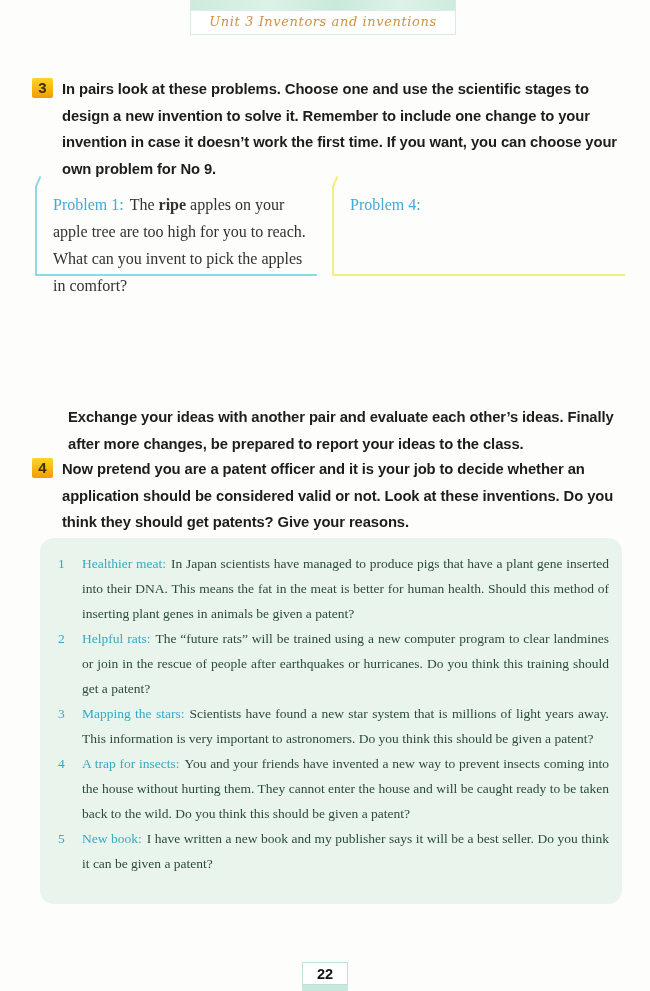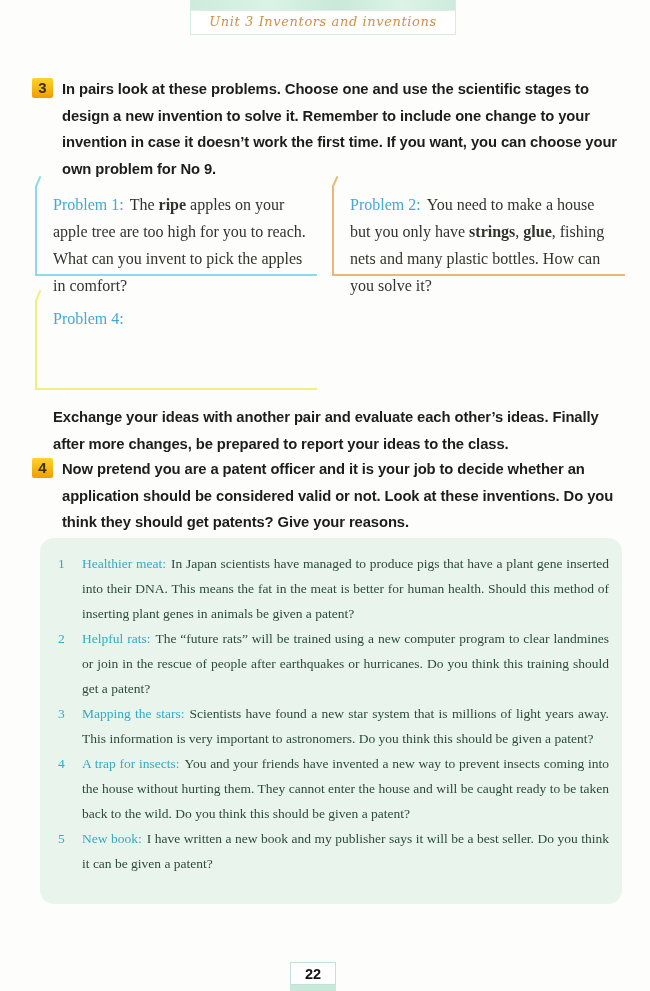--- a/index.html
+++ b/index.html
@@ -71,21 +71,21 @@
   }
   .pb-1{ --bc:#8fd8e8; }
   .pb-2{ --bc:#e9b878; }
   .pb-3{ --bc:#e6eda2; }
   .pb-4{ --bc:#f2ef7c; }
   .problem-label{ color:var(--problem-blue,#45a9d6); margin-right:6px; }
   .b{ font-weight:bold; }
 
   
   .exchange{
-    position:absolute; left:53px; top:404px; width:572px;
+    position:absolute; left:68px; top:404px; width:572px;
     font-weight:bold; font-size:14.8px; line-height:27px;
     color:var(--ink); letter-spacing:-0.1px;
   }
 
   
   .greenbox{
     position:absolute; left:40px; top:538px; width:582px; height:366px;
     background:var(--greenbox-bg,#e9f5ec); border-radius:14px;
     padding:13px 13px 0 18px;
   }
@@ -94,21 +94,21 @@
     font-family:"Liberation Serif", serif;
     font-size:13.5px; line-height:25px; color:var(--green-ink);
   }
   .pi-num{
     flex:0 0 24px; color:var(--patent-teal,#35a9c4);
   }
   .pi-body{ flex:1; text-align:justify; }
   .pi-label{ color:var(--patent-teal,#35a9c4); margin-right:5px; }
 
   
-  .pagenum-wrap{ position:absolute; left:290px; top:962px; width:46px; }
+  .pagenum-wrap{ position:absolute; left:302px; top:962px; width:46px; }
   .pagenum-box{
     height:23px; line-height:22px; text-align:center;
     background:#fff; border:1px solid #c2e2d6;
     font-weight:bold; font-size:14.5px; color:#141414;
   }
   .footer-strip{ height:6px; background:#c7e8da; }
 </style>
 </head>
 <body>
 
@@ -118,23 +118,20 @@
 </div>
 
 <div class="section" id="section3">
   <div class="badge">3</div>
   <p>In pairs look at these problems. Choose one and use the scientific stages to design a new invention to solve it. Remember to include one change to your invention in case it doesn’t work the first time. If you want, you can choose your own problem for No 9.</p>
 </div>
 
 <div class="problems">
   <div class="problem-box pb-1">
     <span class="problem-label">Problem 1:</span><span><span>The </span><span class="b">ripe</span><span> apples on your apple tree are too high for you to reach. What can you invent to pick the apples in comfort?</span></span>
-  </div>
-  <div class="problem-box pb-2">
-    <span class="problem-label">Problem 2:</span><span><span>You need to make a house but you only have </span><span class="b">strings</span><span>, </span><span class="b">glue</span><span>, fishing nets and many plastic bottles. How can you solve it?</span></span>
   </div>
   <div class="problem-box pb-4">
     <span class="problem-label">Problem 4:</span><span></span>
   </div>
 </div>
 
 <p class="exchange">Exchange your ideas with another pair and evaluate each other’s ideas. Finally after more changes, be prepared to report your ideas to the class.</p>
 
 <div class="section" id="section4">
   <div class="badge">4</div>

